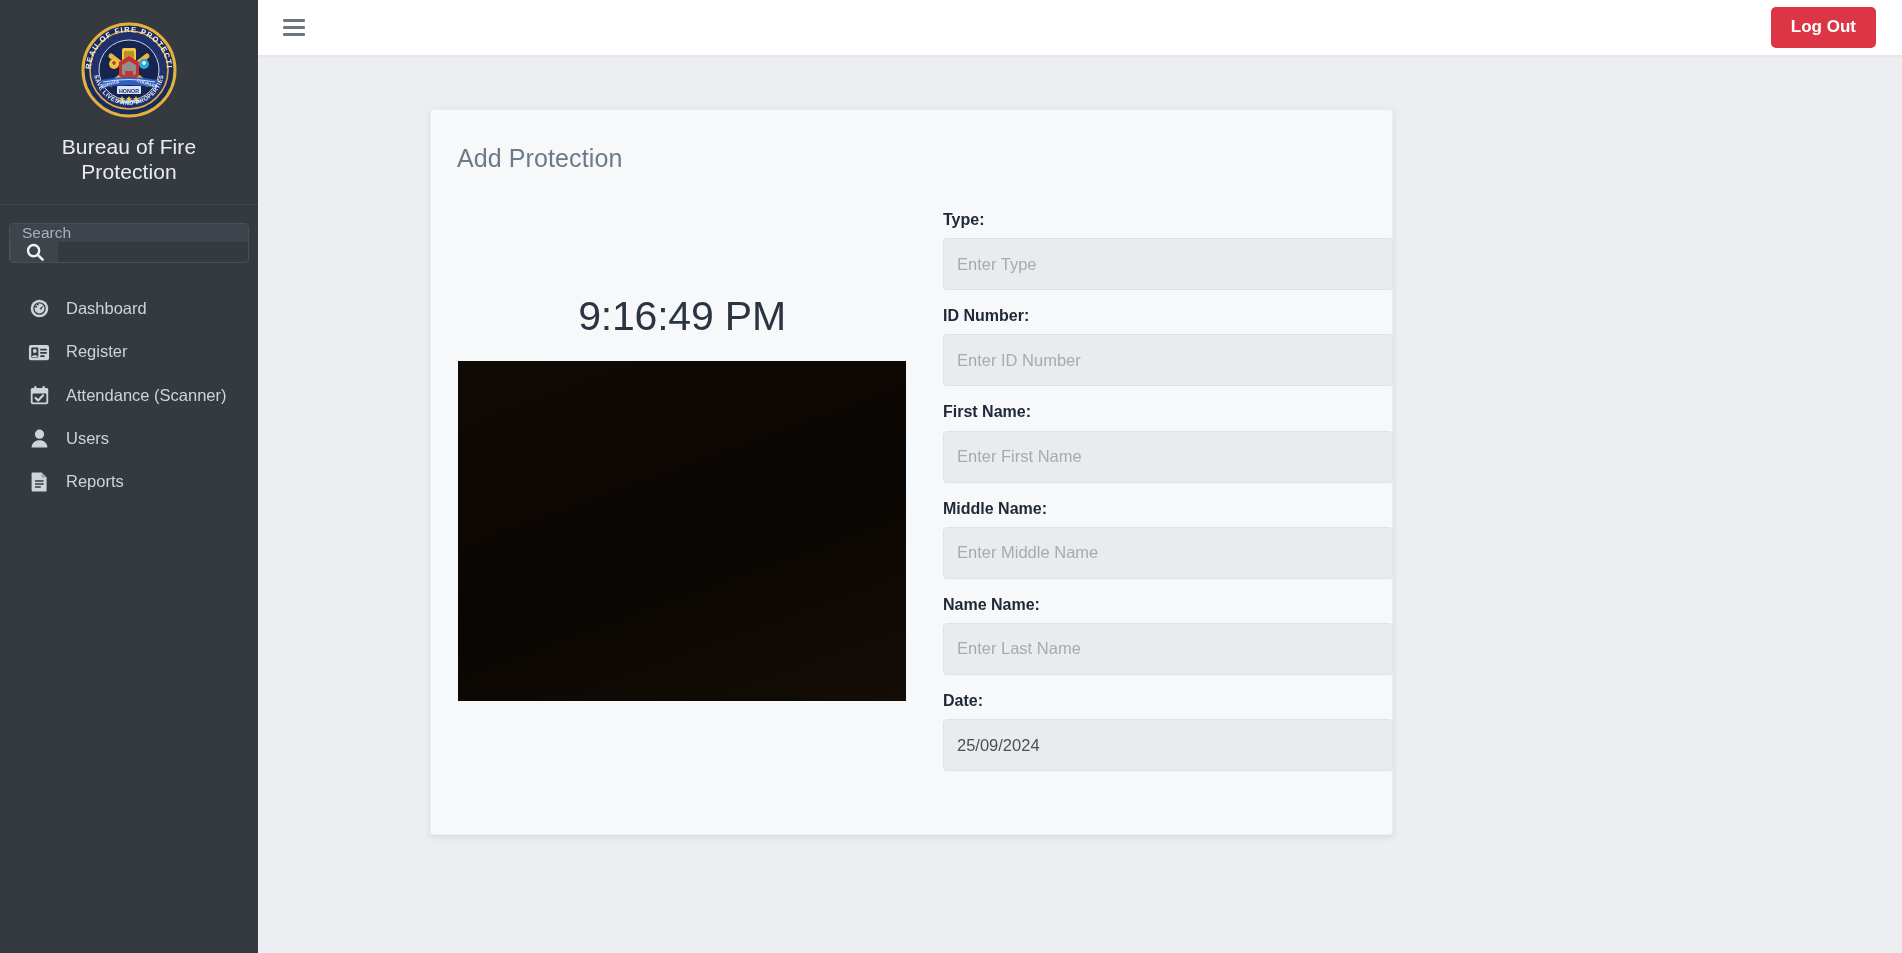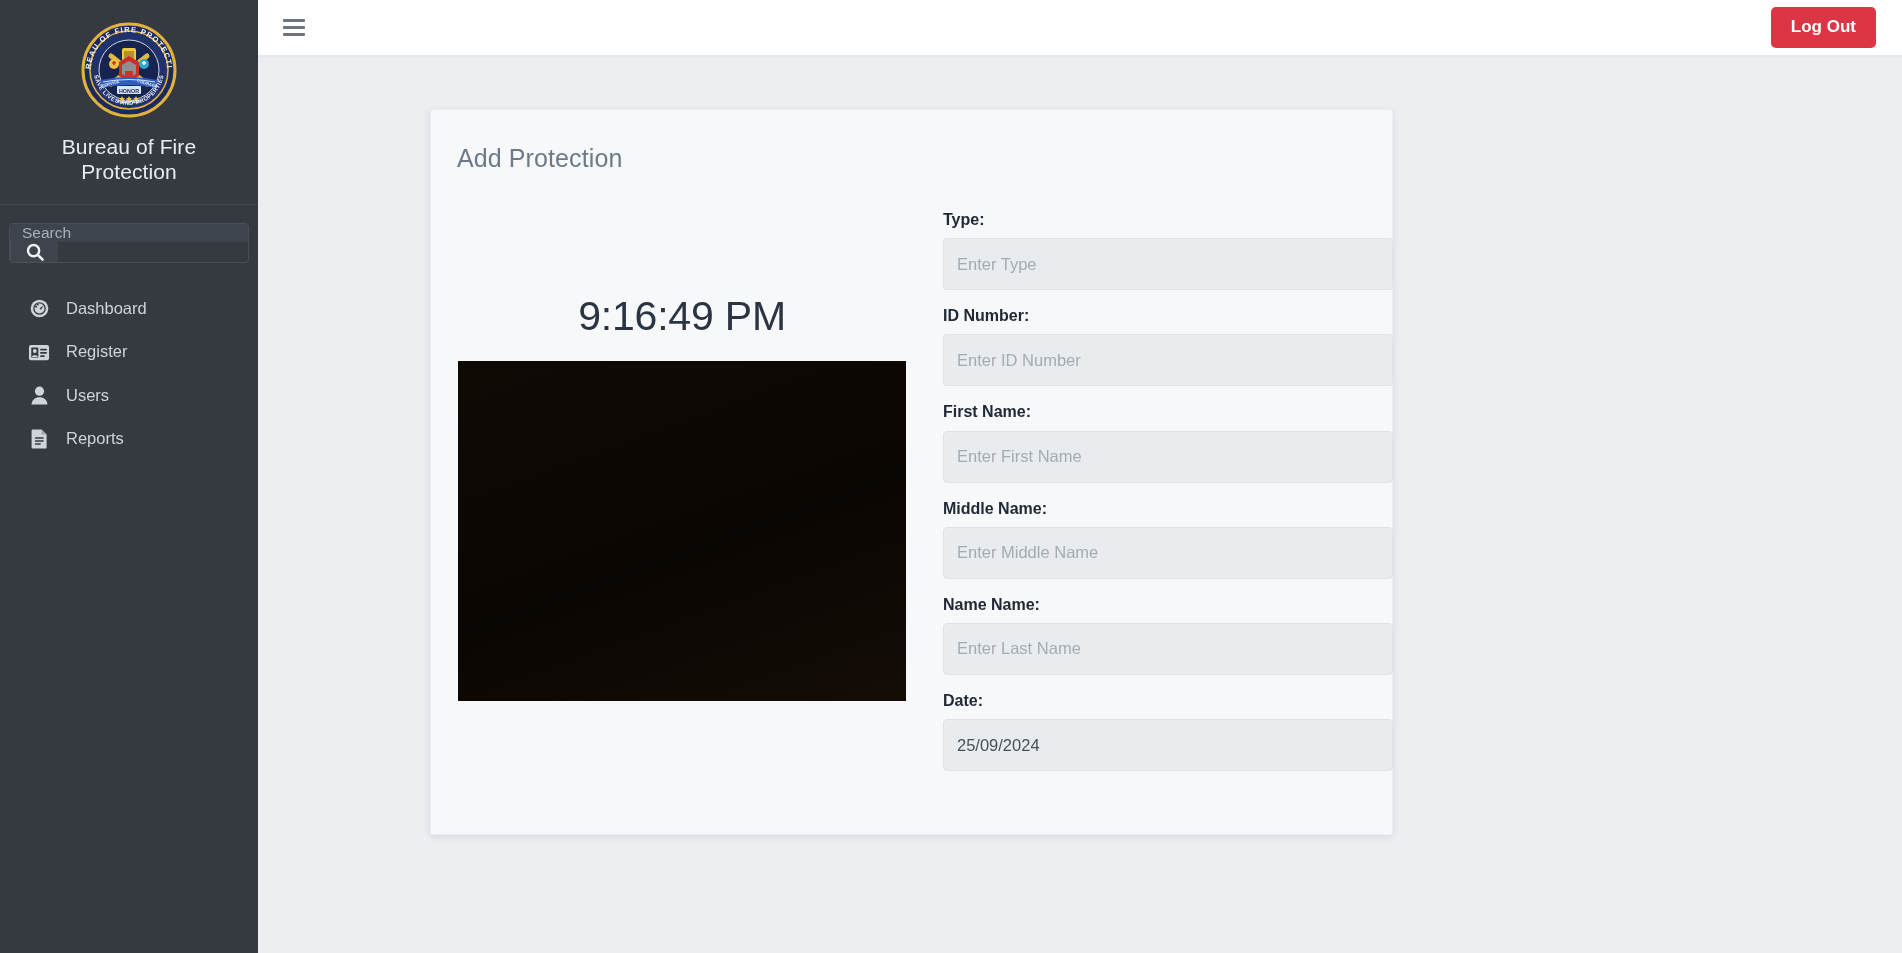--- a/index.html
+++ b/index.html
@@ -286,20 +286,33 @@
             <circle cx="7.1" cy="8.9" r="2" fill="#ced4da"></circle>
             <path d="M3.9 15.4 c.5-2.6 5.9-2.6 6.4 0 z" fill="#ced4da"></path>
             <rect x="12.6" y="6.6" width="7.2" height="1.7" rx=".8" fill="#343a40"></rect>
             <rect x="12.6" y="10" width="7.2" height="1.7" rx=".8" fill="#343a40"></rect>
             <rect x="12.6" y="13.4" width="5" height="1.7" rx=".8" fill="#343a40"></rect>
           </svg>
         </span>
         <span>Register</span>
       </a>
 
+      <a class="nav-item">
+        <span class="nav-icon">
+          <svg width="21" height="21" viewBox="0 0 21 21">
+            <rect x="1.8" y="3" width="17.4" height="16.2" rx="2" fill="#ced4da"></rect>
+            <rect x="1.8" y="3" width="17.4" height="4.2" rx="2" fill="#ced4da"></rect>
+            <rect x="5.2" y="0.9" width="2.3" height="4.2" rx="1.1" fill="#ced4da"></rect>
+            <rect x="13.5" y="0.9" width="2.3" height="4.2" rx="1.1" fill="#ced4da"></rect>
+            <rect x="3.6" y="8.4" width="13.8" height="9" rx="1" fill="#343a40"></rect>
+            <path d="M6.6 12.9 l2.5 2.5 5-5.1" stroke="#ced4da" stroke-width="2.1" fill="none" stroke-linecap="round" stroke-linejoin="round"></path>
+          </svg>
+        </span>
+        <span>Attendance (Scanner)</span>
+      </a>
 
       <a class="nav-item">
         <span class="nav-icon">
           <svg width="19" height="21" viewBox="0 0 19 21">
             <circle cx="9.5" cy="6.2" r="4.6" fill="#ced4da"></circle>
             <path d="M1.6 19.6 c0-4.7 3.6-7.3 7.9-7.3 s7.9 2.6 7.9 7.3 z" fill="#ced4da"></path>
           </svg>
         </span>
         <span>Users</span>
       </a>

